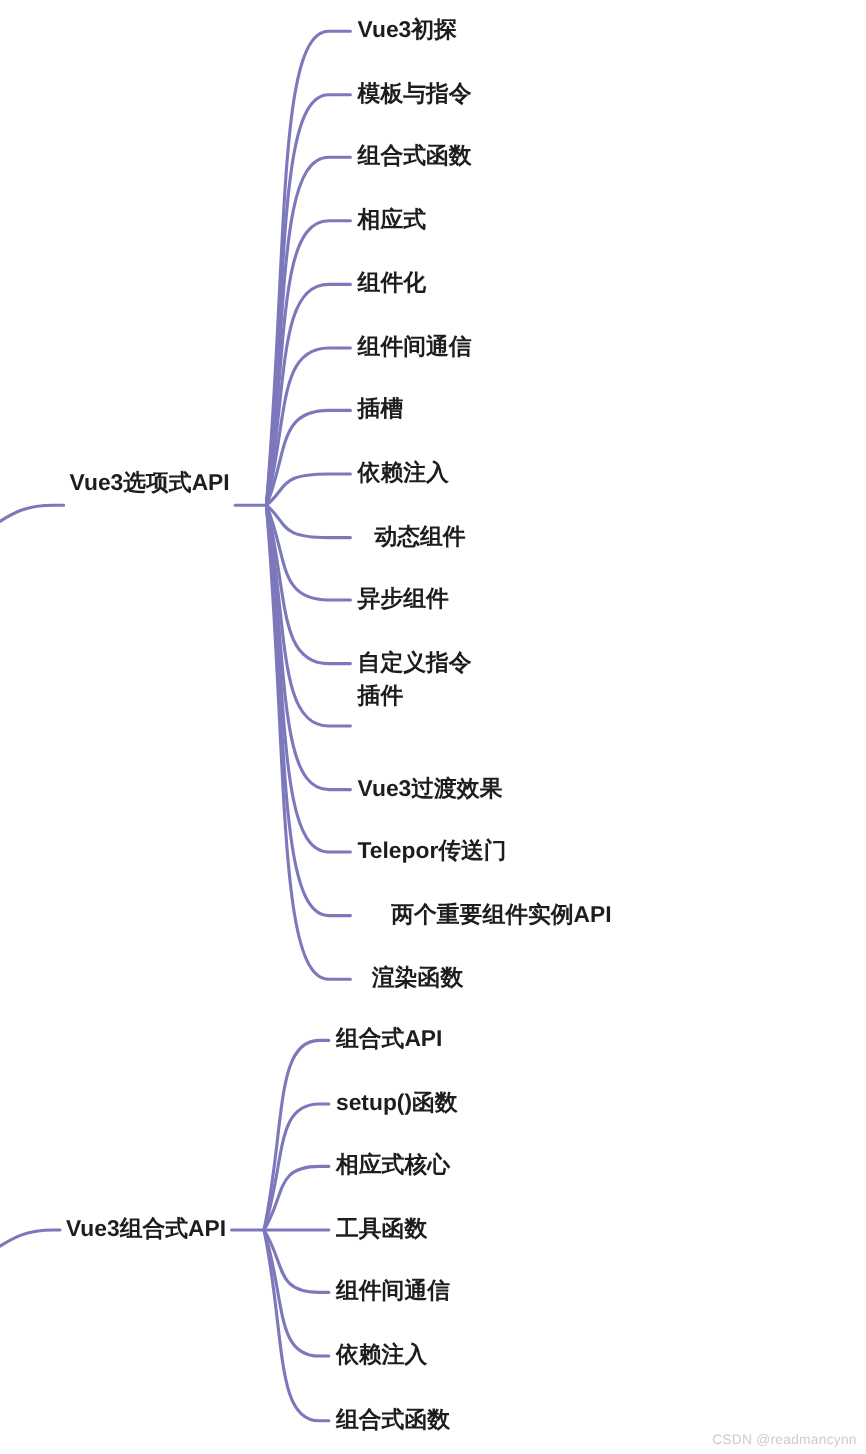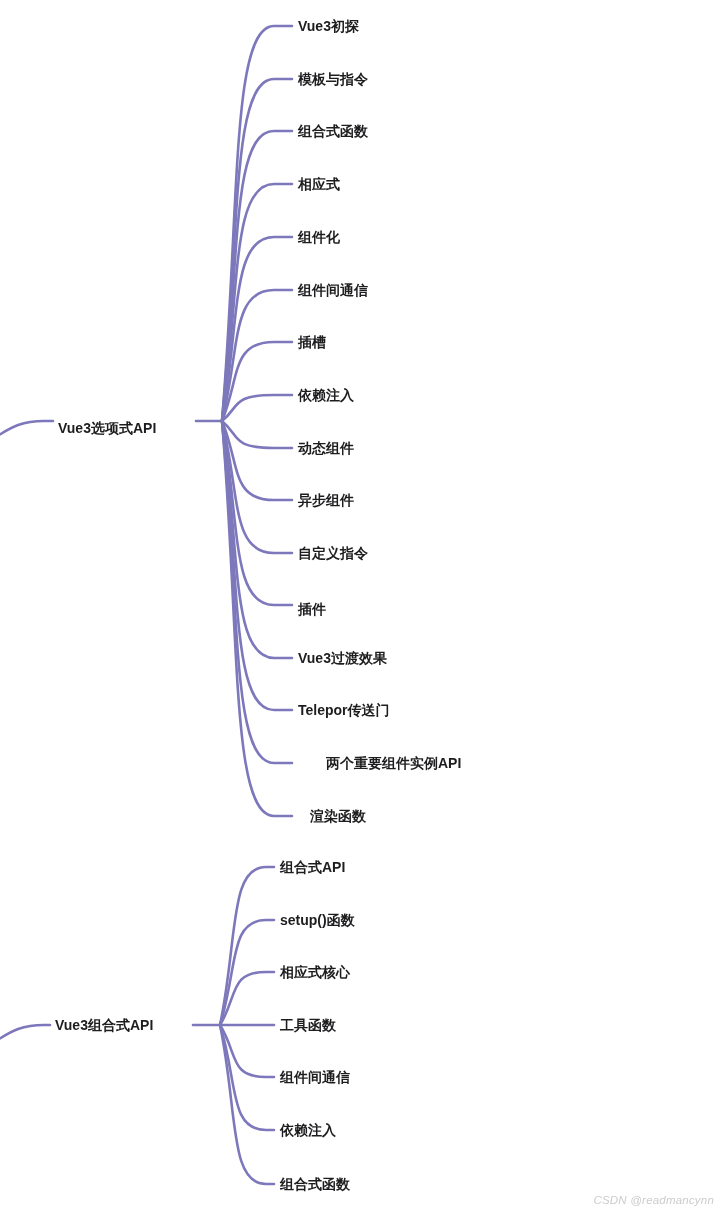--- a/index.html
+++ b/index.html
@@ -18,34 +18,33 @@
   }
   #curves{
     position:absolute;
     top:0;left:0;
     width:722px;height:1212px;
   }
   .node{
     position:absolute;
     white-space:nowrap;
     line-height:26px;
-    font-size:14px;
+    font-size:19px;
     font-weight:700;
     color:var(--text);
     cursor:default;
   }
   .watermark{
     position:absolute;
     right:8px;
     bottom:6px;
     font-size:11.5px;
     font-weight:400;
     color:var(--wm);
     letter-spacing:0.2px;
-    font-style:italic;
   }
 </style>
 </head>
 <body>
 
 <div class="canvas">
 
   <svg id="curves" xmlns="http://www.w3.org/2000/svg">
       <path d="M -6 438 C 8 430, 18 421, 44 421 L 53 421" fill="none" stroke="#7d78bb" stroke-width="2.6" stroke-linecap="round"></path>
       <path d="M 196 421 L 222 421" fill="none" stroke="#7d78bb" stroke-width="2.6" stroke-linecap="round"></path>
@@ -69,35 +68,35 @@
       <path d="M 193 1025 L 220 1025" fill="none" stroke="#7d78bb" stroke-width="2.6" stroke-linecap="round"></path>
       <path d="M 220 1025 C 238 938.1, 229 867, 266 867 L 274 867" fill="none" stroke="#7d78bb" stroke-width="2.6" stroke-linecap="round"></path>
       <path d="M 220 1025 C 238 967.25, 229 920, 266 920 L 274 920" fill="none" stroke="#7d78bb" stroke-width="2.6" stroke-linecap="round"></path>
       <path d="M 220 1025 C 238 995.85, 229 972, 266 972 L 274 972" fill="none" stroke="#7d78bb" stroke-width="2.6" stroke-linecap="round"></path>
       <path d="M 220 1025 C 238 1025, 229 1025, 266 1025 L 274 1025" fill="none" stroke="#7d78bb" stroke-width="2.6" stroke-linecap="round"></path>
       <path d="M 220 1025 C 238 1053.6, 229 1077, 266 1077 L 274 1077" fill="none" stroke="#7d78bb" stroke-width="2.6" stroke-linecap="round"></path>
       <path d="M 220 1025 C 238 1082.75, 229 1130, 266 1130 L 274 1130" fill="none" stroke="#7d78bb" stroke-width="2.6" stroke-linecap="round"></path>
       <path d="M 220 1025 C 238 1112.45, 229 1184, 266 1184 L 274 1184" fill="none" stroke="#7d78bb" stroke-width="2.6" stroke-linecap="round"></path>
     </svg>
 
-  <div class="node parent" id="parent-0" style="left: 58px; top: 415px;">Vue3选项式API</div>
+  <div class="node parent" id="parent-0" style="left: 58px; top: 390px;">Vue3选项式API</div>
 
   <div id="children-0">
     <span class="node child" style="left: 298px; top: 13px;">Vue3初探</span>
     <span class="node child" style="left: 298px; top: 66px;">模板与指令</span>
     <span class="node child" style="left: 298px; top: 118px;">组合式函数</span>
     <span class="node child" style="left: 298px; top: 171px;">相应式</span>
     <span class="node child" style="left: 298px; top: 224px;">组件化</span>
     <span class="node child" style="left: 298px; top: 277px;">组件间通信</span>
     <span class="node child" style="left: 298px; top: 329px;">插槽</span>
     <span class="node child" style="left: 298px; top: 382px;">依赖注入</span>
-    <span class="node child" style="left: 298px; top: 435px;">动态组件</span>
+    <span class="node child" style="left: 312px; top: 435px;">动态组件</span>
     <span class="node child" style="left: 298px; top: 487px;">异步组件</span>
     <span class="node child" style="left: 298px; top: 540px;">自定义指令</span>
-    <span class="node child" style="left: 298px; top: 596px;">插件</span>
+    <span class="node child" style="left: 298px; top: 568px;">插件</span>
     <span class="node child" style="left: 298px; top: 645px;">Vue3过渡效果</span>
     <span class="node child" style="left: 298px; top: 697px;">Telepor传送门</span>
     <span class="node child" style="left: 298px; top: 750px; margin-left: 28px;">两个重要组件实例API</span>
     <span class="node child" style="left: 298px; top: 803px; margin-left: 12px;">渲染函数</span>
   </div>
 
   <div class="node parent" id="parent-1" style="left: 55px; top: 1012px;">Vue3组合式API</div>
 
   <div id="children-1">
     <span class="node child" style="left: 280px; top: 854px;">组合式API</span>

